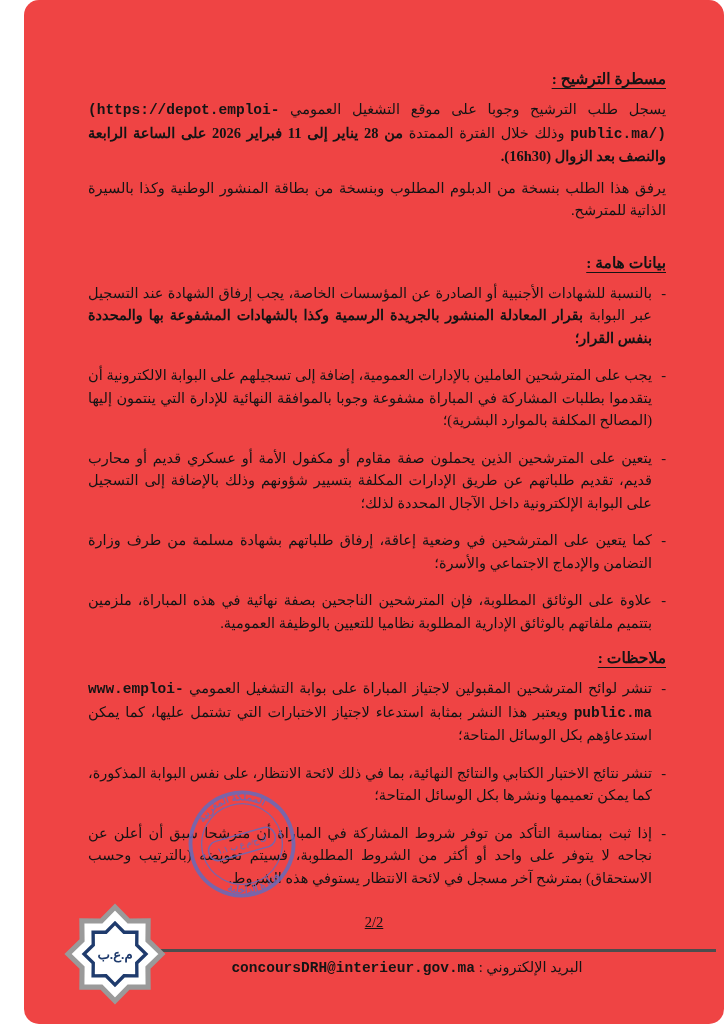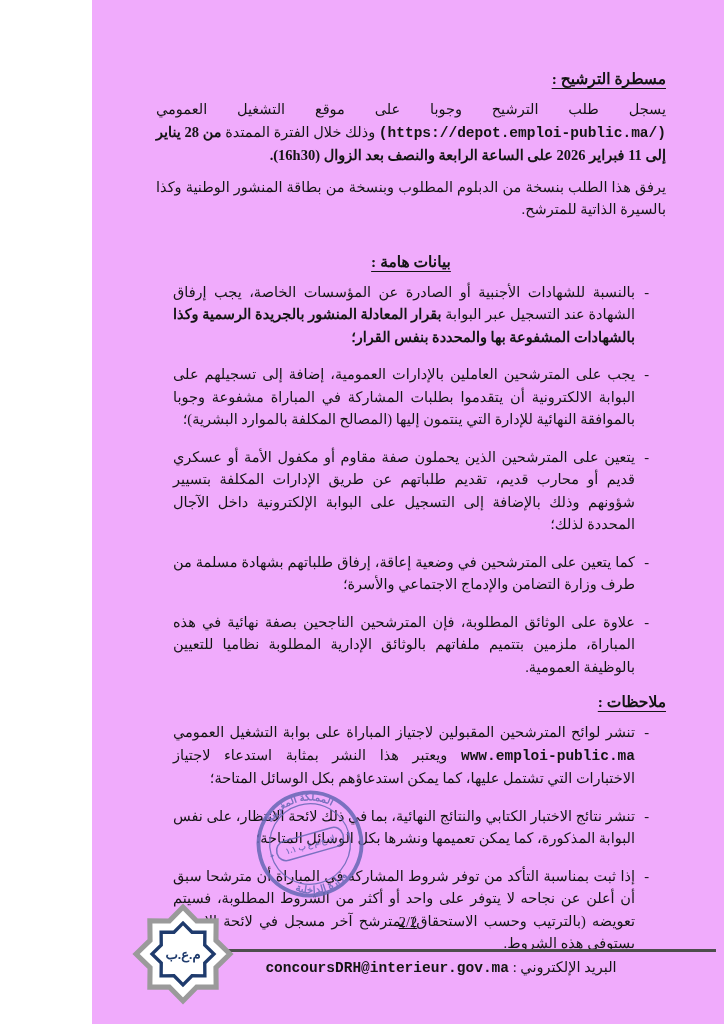--- a/index.html
+++ b/index.html
@@ -1,27 +1,27 @@
 <!DOCTYPE html>
 <html lang="ar" dir="rtl"><head>
 <meta charset="utf-8">
 <style>
   html,body{margin:0;padding:0;background:#ffffff;}
   body{width:724px;height:1024px;overflow:hidden;
        font-family:"Liberation Serif","DejaVu Serif",serif;color:#141414;}
-  .page{position:relative;width:632px;height:1024px;direction:rtl;background:#f0abfc;}
+  .page{position:relative;width:700px;height:1024px;direction:rtl;background:#ef4444;border-radius:15px;}
   .content{position:absolute;top:70px;right:58px;left:64px;}
   .h{font-size:15.5px;font-weight:bold;margin:0 0 10px;}
   .h .hu{text-decoration:underline;text-underline-offset:4px;}
-  .h-important{margin-top:32px;text-align:center;}
+  .h-important{margin-top:32px;}
   .h-notes{margin-top:10px;}
   .para{font-size:14.5px;line-height:22.5px;text-align:justify;margin:0 0 9px;}
   .b{font-weight:bold;}
   .latin{direction:ltr;unicode-bidi:embed;font-family:Liberation Mono, monospace;}
-  ul.list{list-style:none;margin:0 17px 2px;padding:0 14px 0 0;}
+  ul.list{list-style:none;margin:0 0 2px;padding:0 14px 0 0;}
   li.item{position:relative;font-size:14.5px;line-height:22.5px;text-align:justify;margin-bottom:15px;}
   li.item::before{content:"-";position:absolute;right:-14px;top:0;color:#141414;}
   .stamp{position:absolute;left:152px;top:784px;width:132px;height:120px;opacity:.88;}
   .page-number{position:absolute;top:914px;left:0;right:0;text-align:center;
                font-size:14.5px;direction:ltr;text-decoration:underline;}
   .rule{position:absolute;top:949px;left:126px;right:8px;height:2.5px;background:#4d4d4d;}
   .logo{position:absolute;left:40px;top:903px;width:102px;height:102px;}
   .contact{position:absolute;top:956px;right:30px;left:96px;text-align:center;
            font-size:14.5px;line-height:23.5px;direction:rtl;}
   .contact .latin{font-weight:bold;}

